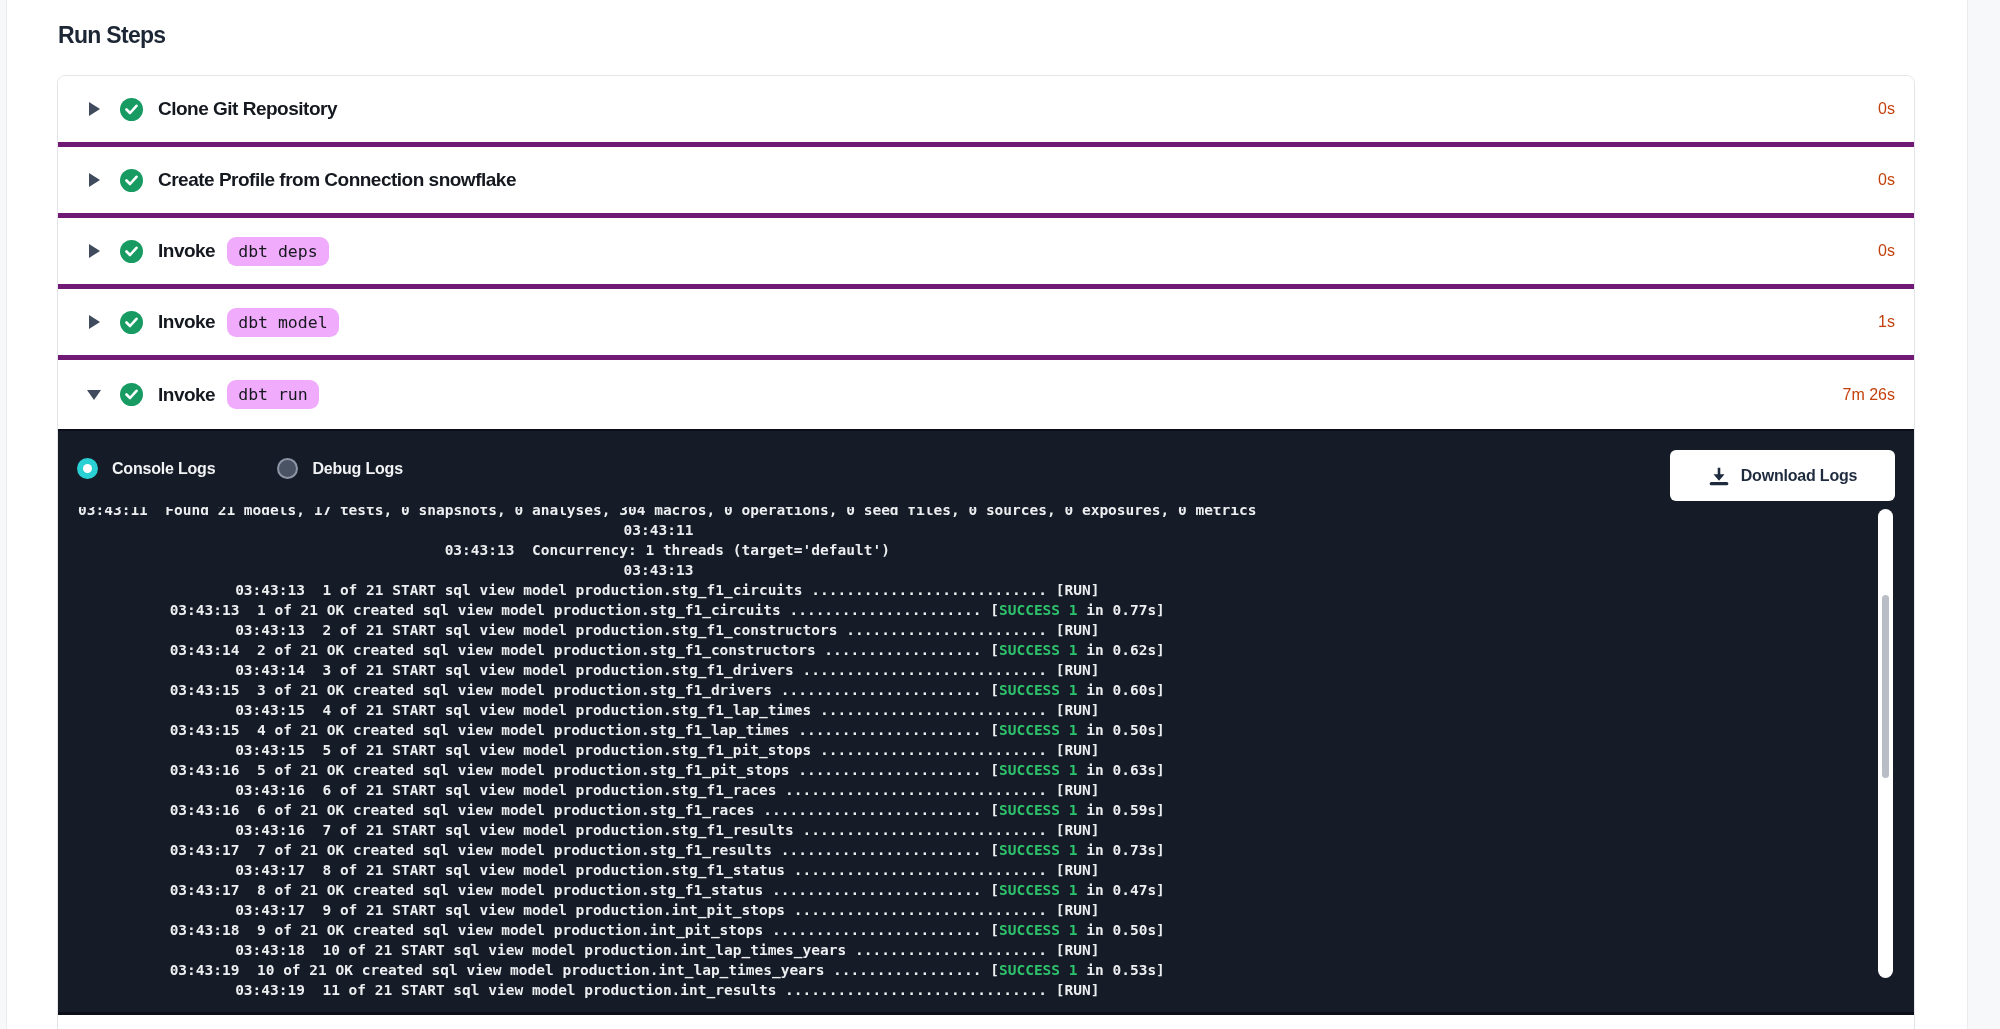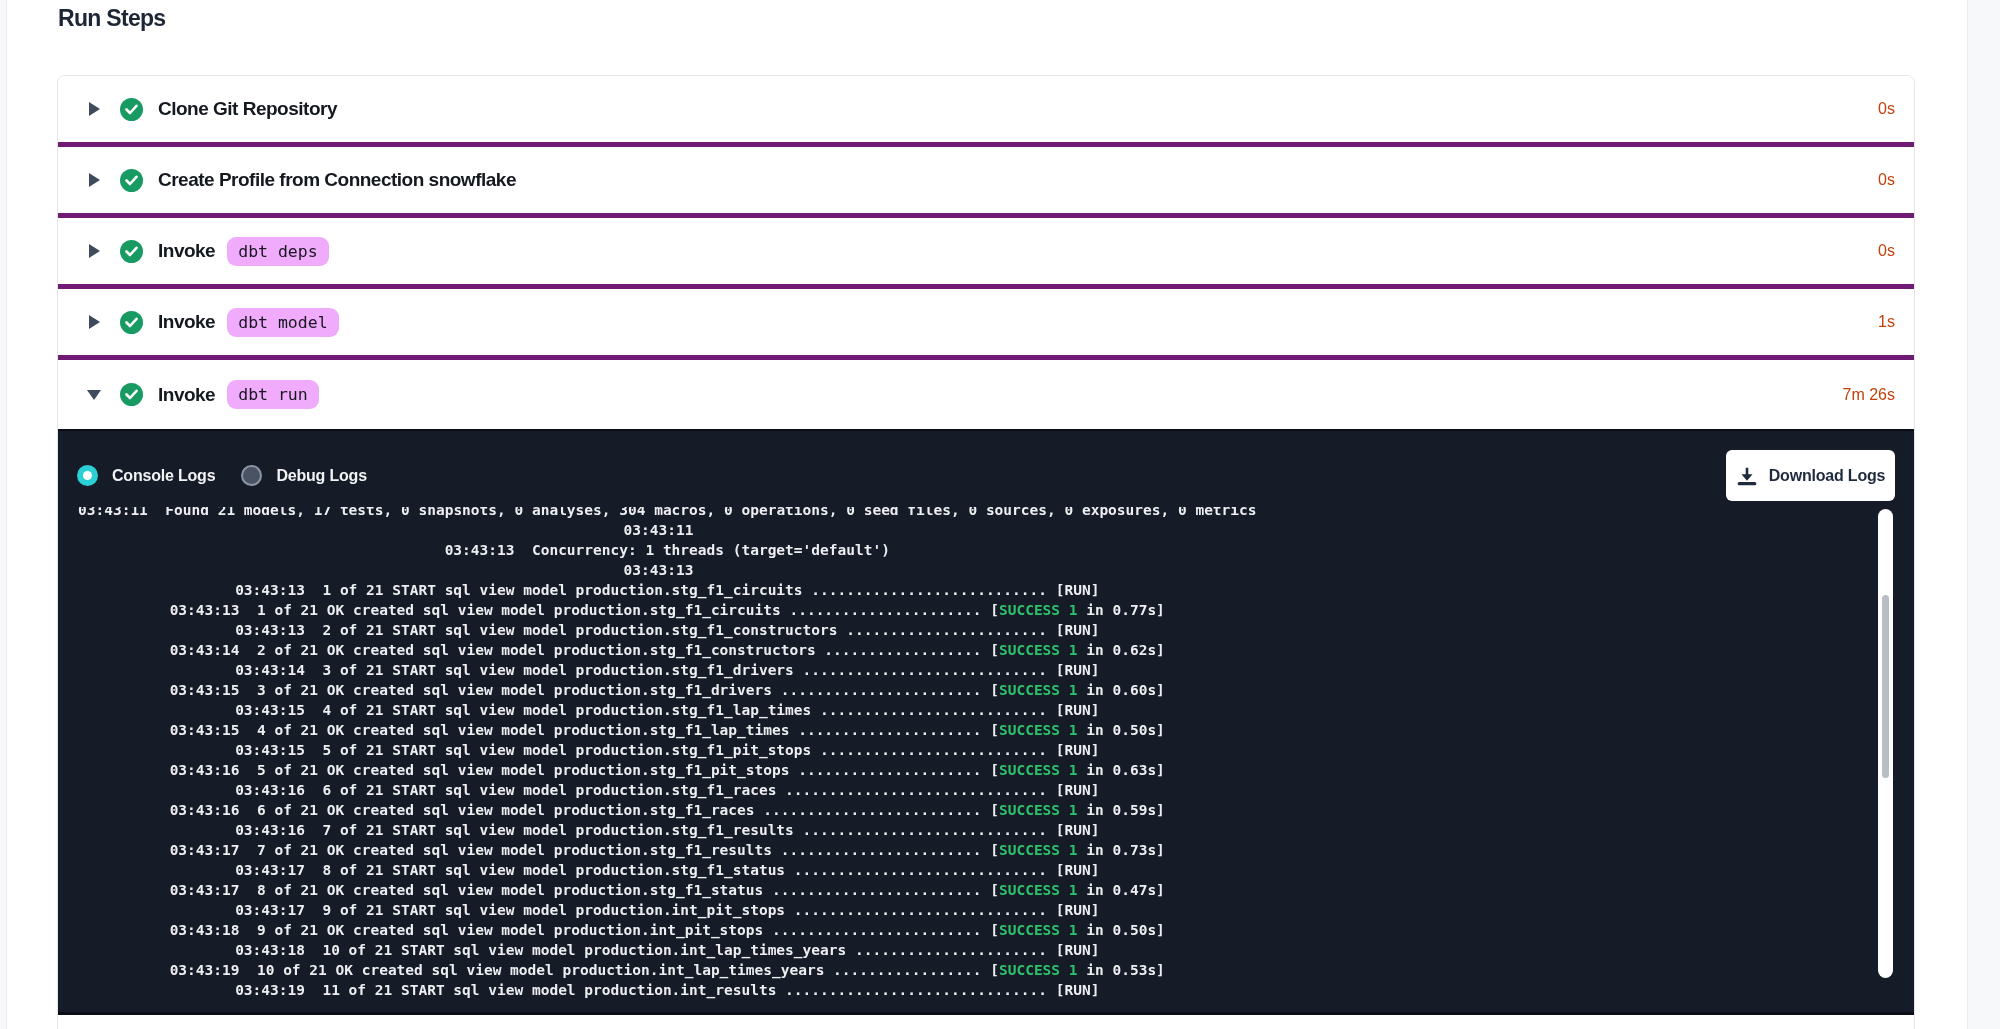--- a/index.html
+++ b/index.html
@@ -12,21 +12,21 @@
   .content-pane {
     position: absolute;
     left: 6px; top: 0;
     width: 1962px; height: 1029px;
     background: #ffffff;
     border-left: 1px solid #ececf0;
     border-right: 1px solid #ececf0;
   }
   .page-title {
     position: absolute;
-    left: 51px; top: 5px;
+    left: 51px; top: 22px;
     font-size: 23px;
     font-weight: 700;
     color: #1d2634;
     letter-spacing: -0.7px;
   }
   .steps-card {
     position: absolute;
     left: 50px; top: 75px;
     width: 1858px;
     height: 1100px;
@@ -106,22 +106,23 @@
     border-top: 2px solid #0b0e18;
     border-bottom: 3px solid #0b0e18;
   }
   .console-toolbar {
     position: absolute;
     left: 0; top: 0; right: 0;
     height: 72px;
   }
   .radio-group {
     position: absolute;
-    left: 19px; top: 34px;
-    display: flex;
+    left: 19px; top: 27px;
+    display: flex;
+    gap: 36px;
   }
   .radio-option { display: flex; align-items: center; cursor: pointer; }
   .radio-option + .radio-option { margin-left: 26px; }
   .radio-dot {
     width: 21px; height: 21px;
     border-radius: 50%;
     position: relative;
     flex: 0 0 21px;
   }
   .radio-dot.selected { background: #2bd0d4; }
@@ -141,21 +142,21 @@
   .radio-label {
     margin-left: 14px;
     color: #f2f3f5;
     font-size: 16px;
     font-weight: 700;
     letter-spacing: -0.2px;
   }
   .download-btn {
     position: absolute;
     right: 19px; top: 19px;
-    width: 169px; height: 51px;
+    width: 225px; height: 51px;
     background: #ffffff;
     border: none;
     border-radius: 6px;
     display: flex;
     align-items: center;
     justify-content: center;
     cursor: pointer;
     font-family: "Liberation Sans", sans-serif;
   }
   .download-btn .btn-label {

